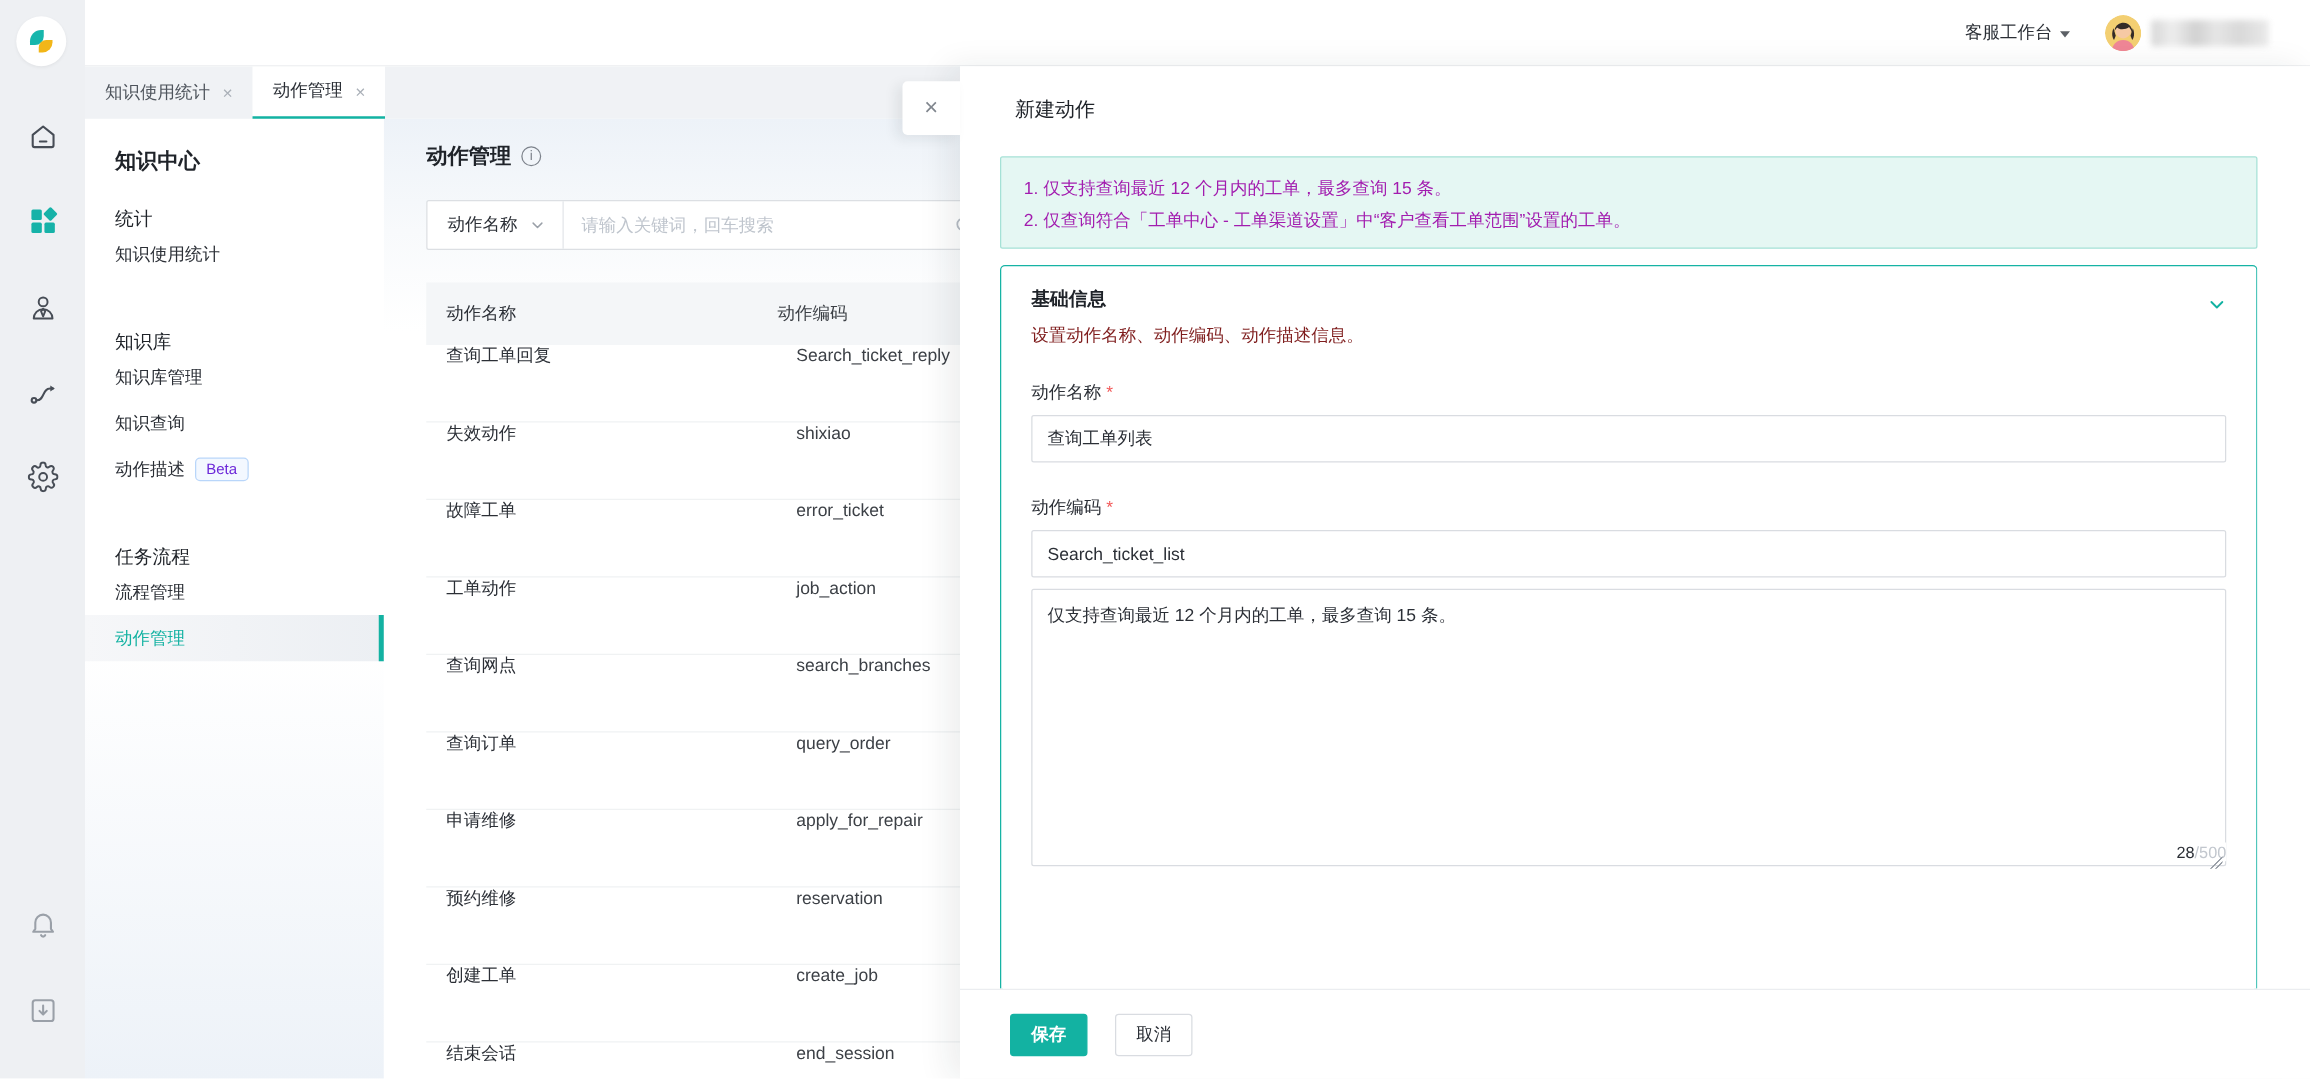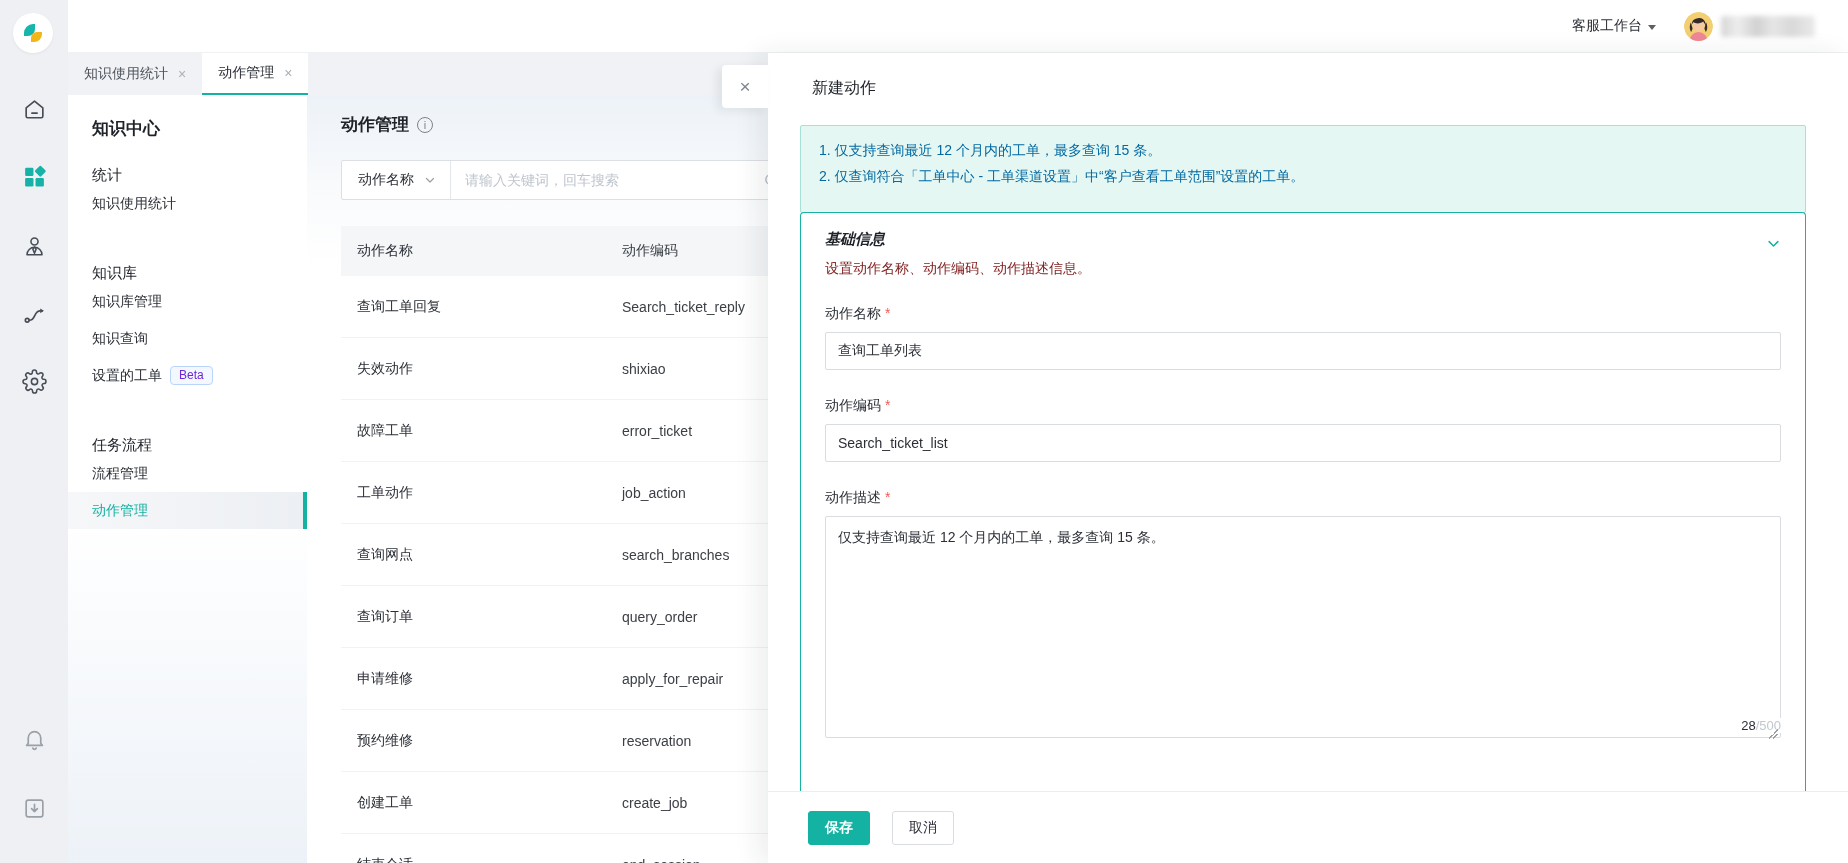--- a/index.html
+++ b/index.html
@@ -44,32 +44,32 @@
   .info-icon { width:16px; height:16px; border:1px solid #7d838c; border-radius:50%; color:#7d838c; font-size:11px; line-height:14px; text-align:center; font-style:normal; cursor:pointer; }
   .filter-box { position:absolute; left:34px; top:65px; width:452px; height:40px; background:#fff; border:1px solid #dcdfe3; border-radius:2px; display:flex; align-items:center; }
   .filter-select { display:flex; align-items:center; gap:10px; padding:0 14px 0 16px; font-size:14px; color:#2b2f36; cursor:pointer; height:100%; }
   .filter-divider { width:1px; height:100%; background:#e3e6ea; }
   .filter-input { flex:1; border:0; outline:none; font-size:14px; padding:0 8px 0 14px; color:#2b2f36; background:transparent; font-family:inherit; }
   .filter-input::placeholder { color:#bfc5cd; }
   .filter-search { padding-right:12px; cursor:pointer; display:flex; }
 
   .table { position:absolute; left:34px; top:131px; width:452px; }
   .thead { display:flex; align-items:center; height:50px; background:#f4f6f8; font-size:14px; color:#2b2f36; }
-  .trow { display:flex; align-items:center; height:62px; border-bottom:1px solid #f0f2f3; font-size:14px; color:#2b2f36; cursor:pointer; background:transparent; }
+  .trow { display:flex; height:62px; border-bottom:1px solid #f0f2f3; font-size:14px; color:#2b2f36; cursor:pointer; background:transparent;gap:15px; }
   .col-name { width:281px; padding-left:16px; }
   .col-code { flex:1; color:#3c4046; }
 
   
   .drawer { position:absolute; left:768px; top:53px; right:0; bottom:0; background:#fff; box-shadow:-10px 0 24px rgba(31,35,41,.08); z-index:10; }
   .drawer-close { position:absolute; left:722px; top:65px; width:46px; height:43px; background:#fff; border-radius:4px 0 0 4px; box-shadow:-5px 3px 10px rgba(31,35,41,.08); display:flex; align-items:center; justify-content:center; font-size:19px; color:#80868e; cursor:pointer; z-index:11; }
   .drawer-title { position:absolute; left:44px; top:25px; font-size:16px; font-weight:500; color:#1f2329; }
-  .notice { position:absolute; left:32px; right:42px; top:72px; height:88px; background:#e5f7f3; border:1px solid #a5e1d6; border-radius:2px; padding:11px 18px; font-size:14px; line-height:26px; color:#0369a1; }
+  .notice { position:absolute; left:32px; right:42px; top:72px; height:74px; background:#e5f7f3; border:1px solid #a5e1d6; border-radius:2px; padding:11px 18px; font-size:14px; line-height:26px; color:#a21caf; }
   .card { position:absolute; left:32px; right:42px; top:159px; height:579px; border:1px solid #16b3a4; border-bottom:0; border-radius:4px 4px 0 0; padding:17px 24px 0; background:#fff; overflow:hidden; }
   .card-head { display:flex; align-items:flex-start; justify-content:space-between; }
-  .card-title { font-size:15px; font-weight:700; color:#1f2329;font-style:italic; }
+  .card-title { font-size:15px; font-weight:700; color:#1f2329; }
   .card-sub { margin-top:9px; font-size:14px; color:#7f1d1d; }
   .chevron { cursor:pointer; margin-top:6px; display:flex; }
   .field-label { margin-top:27px; font-size:14px; color:#2b2f36; }
   .req { color:#f25a5a; margin-left:4px; }
   .text-input { margin-top:9px; width:100%; height:38px; border:1px solid #d9dce1; border-radius:2px; padding:0 12px; font-size:14px; color:#2b2f36; outline:none; font-family:inherit; background:#fff; }
   .textarea-wrap { position:relative; margin-top:9px; }
   .textarea { width:100%; height:222px; border:1px solid #d9dce1; border-radius:2px; padding:9px 12px; font-size:14px; color:#2b2f36; outline:none; resize:none; font-family:inherit; line-height:22px; }
   .counter { position:absolute; right:0; bottom:9px; font-size:13px; color:#2b2f36; background:#fff; padding-left:4px; }
   .counter .max { color:#c2c7ce; }
   .resize-grip { position:absolute; right:3px; bottom:3px; width:10px; height:10px; background:
@@ -181,21 +181,21 @@
     <div class="nav-gap"></div>
 
     <div class="nav-section">知识库</div>
     <div class="nav-item">
       <span>知识库管理</span>
     </div>
     <div class="nav-item">
       <span>知识查询</span>
     </div>
     <div class="nav-item">
-      <span>设置的工单</span>
+      <span>动作描述</span>
       <span class="badge-beta">Beta</span>
     </div>
     <div class="nav-gap"></div>
 
     <div class="nav-section">任务流程</div>
     <div class="nav-item">
       <span>流程管理</span>
     </div>
     <div class="nav-item active">
       <span>动作管理</span>
@@ -297,23 +297,20 @@
       <div class="field-label">
         <span>动作名称</span><span class="req">*</span>
       </div>
       <input class="text-input" value="查询工单列表" style="">
 
       <div class="field-label">
         <span>动作编码</span><span class="req">*</span>
       </div>
       <input class="text-input" value="Search_ticket_list" style="">
 
-      <div class="field-label">
-        <span>动作描述</span><span class="req">*</span>
-      </div>
       <div class="textarea-wrap">
         <textarea class="textarea" style="">仅支持查询最近 12 个月内的工单，最多查询 15 条。</textarea>
         <span class="counter">
           <span>28</span><span class="max">/500</span>
         </span>
         <span class="resize-grip"></span>
       </div>
     </div>
 
     <div class="drawer-footer">

